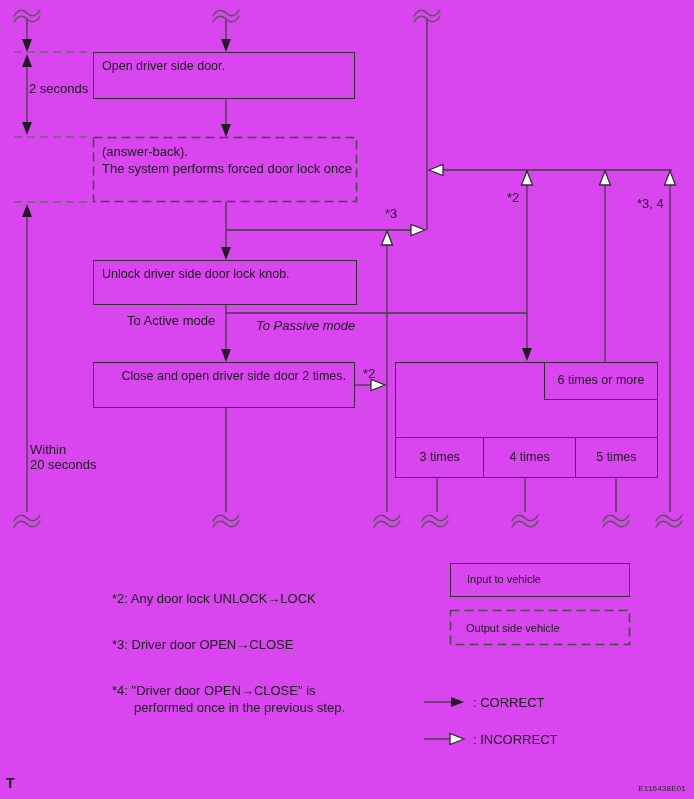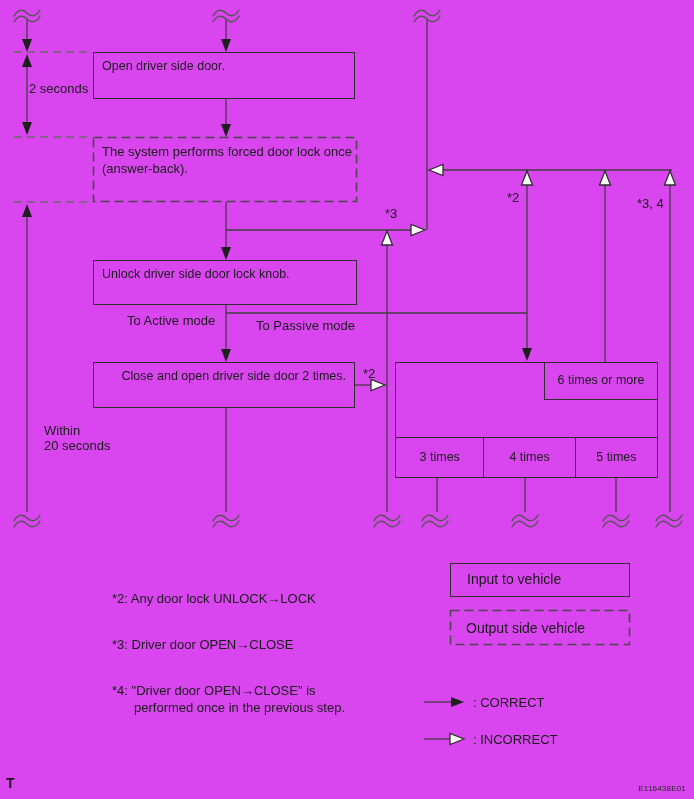--- a/index.html
+++ b/index.html
@@ -21,21 +21,21 @@
   }
   .cell{display:flex;align-items:center;justify-content:center;font-size:12.5px;}
   .cell+.cell{border-left:1.6px solid #2f2f2f;}
   .sixcell{
     position:absolute;left:148px;right:0;top:0;height:36px;
     border-left:1.6px solid #2f2f2f;border-bottom:1.6px solid #2f2f2f;
     display:flex;align-items:center;justify-content:center;font-size:12.5px;
   }
   .legendbox{
     position:absolute;display:flex;align-items:center;
-    padding-left:16px;font-size:14px;box-sizing:border-box;
+    padding-left:16px;font-size:11px;box-sizing:border-box;
   }
   .foot{position:absolute;font-size:13px;line-height:1.3;white-space:nowrap;}
   #figure-id{position:absolute;right:8px;top:784px;font-size:8px;letter-spacing:.2px;color:#2a2a2a;}
   #page-mark{position:absolute;left:6px;top:775px;font-size:14px;font-weight:600;}
 </style>
 </head>
 <body>
 
 <div id="page">
 
@@ -129,49 +129,49 @@
       <use href="#brk" transform="translate(616,519)"></use>
       <use href="#brk" transform="translate(669,519)"></use>
     </g>
   </svg>
 
   <div class="box" style="left:93px;top:52px;width:262px;height:47px;">
     <div class="txt">Open driver side door.</div>
   </div>
 
   <div class="plain" style="left:93px;top:142px;width:264px;padding:2px 0 0 9px;white-space:nowrap;">
+    <div>(answer-back).</div>
     <div>The system performs forced door lock once</div>
-    <div>(answer-back).</div>
   </div>
 
   <div class="box" style="left:93px;top:260px;width:264px;height:45px;">
     <div class="txt">Unlock driver side door lock knob.</div>
   </div>
 
   <div class="box" style="left:93px;top:362px;width:262px;height:46px;text-align:right;">
     <div class="txt">Close and open driver side door 2 times.</div>
   </div>
 
   <div class="box" style="left:395px;top:362px;width:263px;height:116px;">
     <div class="sixcell">6 times or more</div>
     <div class="cellrow">
       <div class="cell" style="flex:0 0 33.5%;">3 times</div>
       <div class="cell" style="flex:0 0 34.6%;">4 times</div>
       <div class="cell" style="flex:1 1 auto;">5 times</div>
     </div>
   </div>
 
   <div class="lbl13" style="left:29px;top:81px;">2 seconds</div>
-  <div class="lbl13" style="left:30px;top:423px;line-height:1.18;margin-left:14px;">
+  <div class="lbl13" style="left:30px;top:442px;line-height:1.18;">
     <div>Within</div>
     <div>20 seconds</div>
   </div>
 
   <div class="lbl13" style="left:127px;top:313px;">To Active mode</div>
-  <div class="lbl13" style="left:256px;top:318px;">To Passive mode</div>
+  <div class="lbl13" style="left:256px;top:318px;font-style:italic;">To Passive mode</div>
 
   <div class="lbl13" style="left:385px;top:206px;">*3</div>
   <div class="lbl13" style="left:507px;top:190px;">*2</div>
   <div class="lbl13" style="left:637px;top:196px;">*3, 4</div>
   <div class="lbl13" style="left:363px;top:366px;">*2</div>
 
   <div class="foot" style="left:112px;top:591px;">*2: Any door lock UNLOCK→LOCK</div>
   <div class="foot" style="left:112px;top:637px;">*3: Driver door OPEN→CLOSE</div>
   <div class="foot" style="left:112px;top:683px;">
     <div>*4: "Driver door OPEN→CLOSE" is</div>

